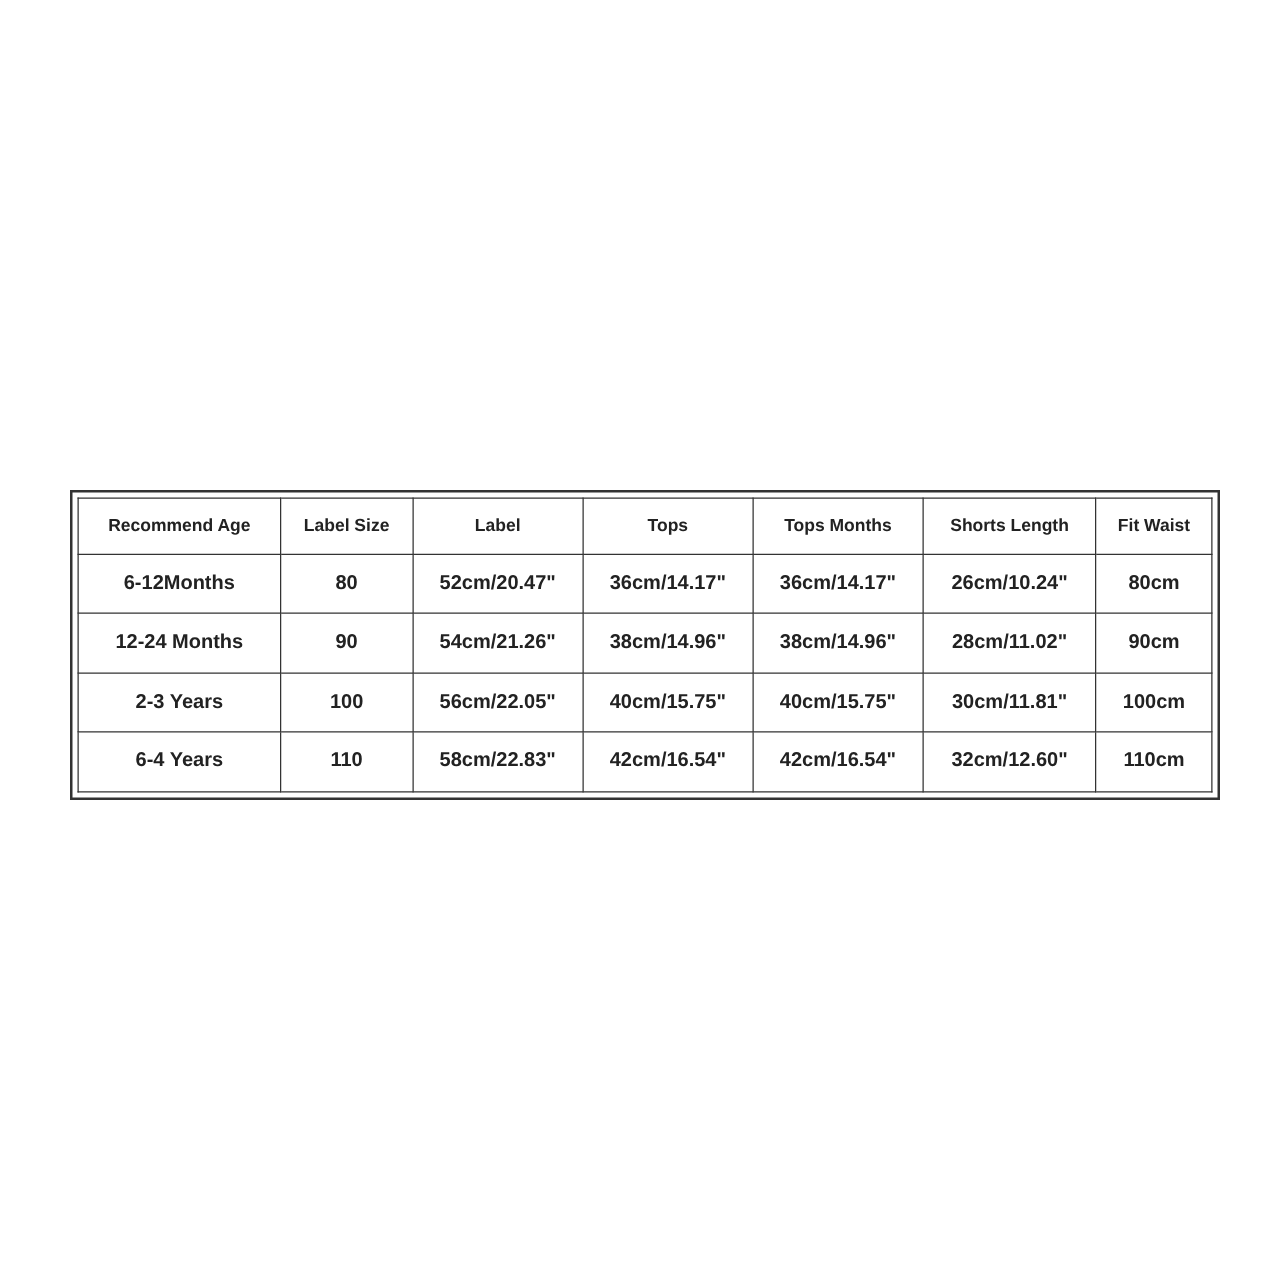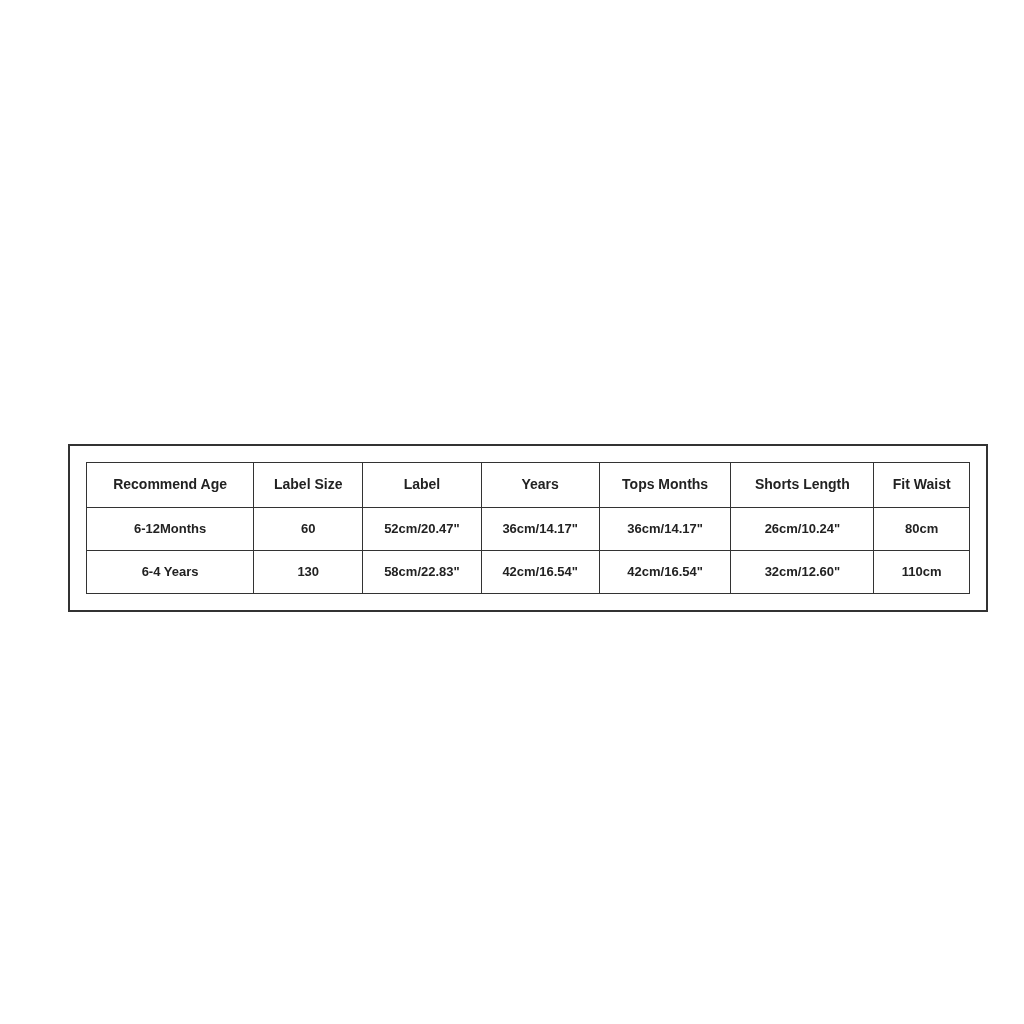--- a/index.html
+++ b/index.html
@@ -1,17 +1,17 @@
 <!DOCTYPE html>
 <html><head>
   <meta charset="utf-8">
   <style>
     * {
       margin: 0;
-      padding: 16px;
+      padding: 4px;
       box-sizing: border-box;
     }
 
     body {
       width: 1024px;
       height: 1024px;
       background-color: #ffffff;
       display: flex;
       align-items: center;
       justify-content: center;
@@ -38,52 +38,70 @@
       line-height: 1.4;
     }
 
     thead th {
       font-weight: bold;
       font-size: 14px;
     }
 
     tbody td {
       font-weight: bold;
-      font-size: 13px;
+      font-size: 16px;
     }
   </style>
 </head>
 <body>
 
 <div class="table-container">
   <table>
     <thead>
       <tr>
         <th>Recommend Age</th>
         <th>Label Size</th>
         <th>Label</th>
-        <th>Years</th>
+        <th>Tops</th>
         <th>Tops Months</th>
         <th>Shorts Length</th>
         <th>Fit Waist</th>
       </tr>
     </thead>
     <tbody id="table-body">
     <tr>
           <td>6-12Months</td>
-          <td>60</td>
+          <td>80</td>
           <td>52cm/20.47"</td>
           <td>36cm/14.17"</td>
           <td>36cm/14.17"</td>
           <td>26cm/10.24"</td>
           <td>80cm</td>
         </tr>
         <tr>
+          <td>12-24 Months</td>
+          <td>90</td>
+          <td>54cm/21.26"</td>
+          <td>38cm/14.96"</td>
+          <td>38cm/14.96"</td>
+          <td>28cm/11.02"</td>
+          <td>90cm</td>
+        </tr>
+        <tr>
+          <td>2-3 Years</td>
+          <td>100</td>
+          <td>56cm/22.05"</td>
+          <td>40cm/15.75"</td>
+          <td>40cm/15.75"</td>
+          <td>30cm/11.81"</td>
+          <td>100cm</td>
+        </tr>
+        <tr>
           <td>6-4 Years</td>
-          <td>130</td>
+          <td>110</td>
           <td>58cm/22.83"</td>
           <td>42cm/16.54"</td>
           <td>42cm/16.54"</td>
           <td>32cm/12.60"</td>
           <td>110cm</td>
         </tr>
       </tbody>
   </table>
 </div>
 

